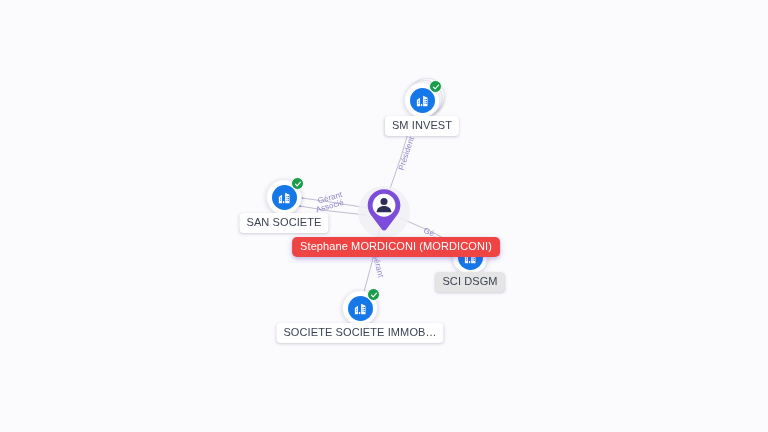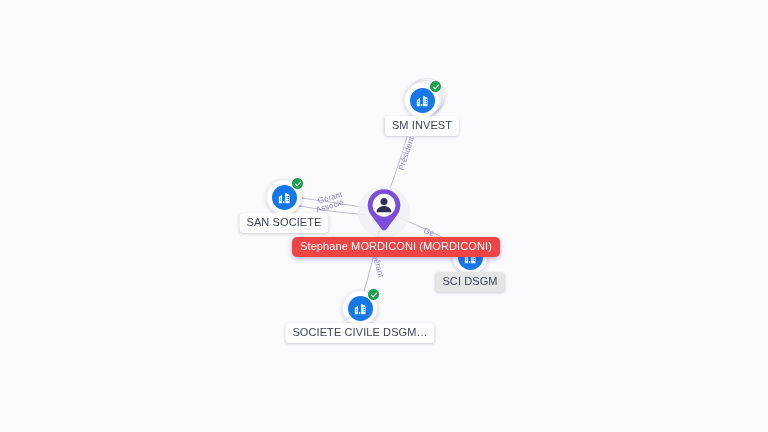--- a/index.html
+++ b/index.html
@@ -242,14 +242,14 @@
             <rect x="9.4" y="17.6" width="2.2" height="3.4" fill="#ffffff"></rect>
           </svg>
         </div>
         <div class="verified" style="background: rgb(26, 158, 75);">
           <svg width="8" height="8" viewBox="0 0 24 24" aria-hidden="true">
             <path d="M4.5 12.5 L9.5 17.5 L19.5 6.5" fill="none" stroke="#ffffff" stroke-width="3.4" stroke-linecap="round" stroke-linejoin="round"></path>
           </svg>
         </div>
       </div>
     </div>
-    <div class="node-label" style="left: 360px; top: 323px; background: rgb(255, 255, 255); color: rgb(59, 66, 82);">SOCIETE CIVILE DSGM…</div>
+    <div class="node-label" style="left: 360px; top: 323px; background: rgb(255, 255, 255); color: rgb(59, 66, 82);">SOCIETE SOCIETE IMMOB…</div>
   </div>
 
 </body></html>

